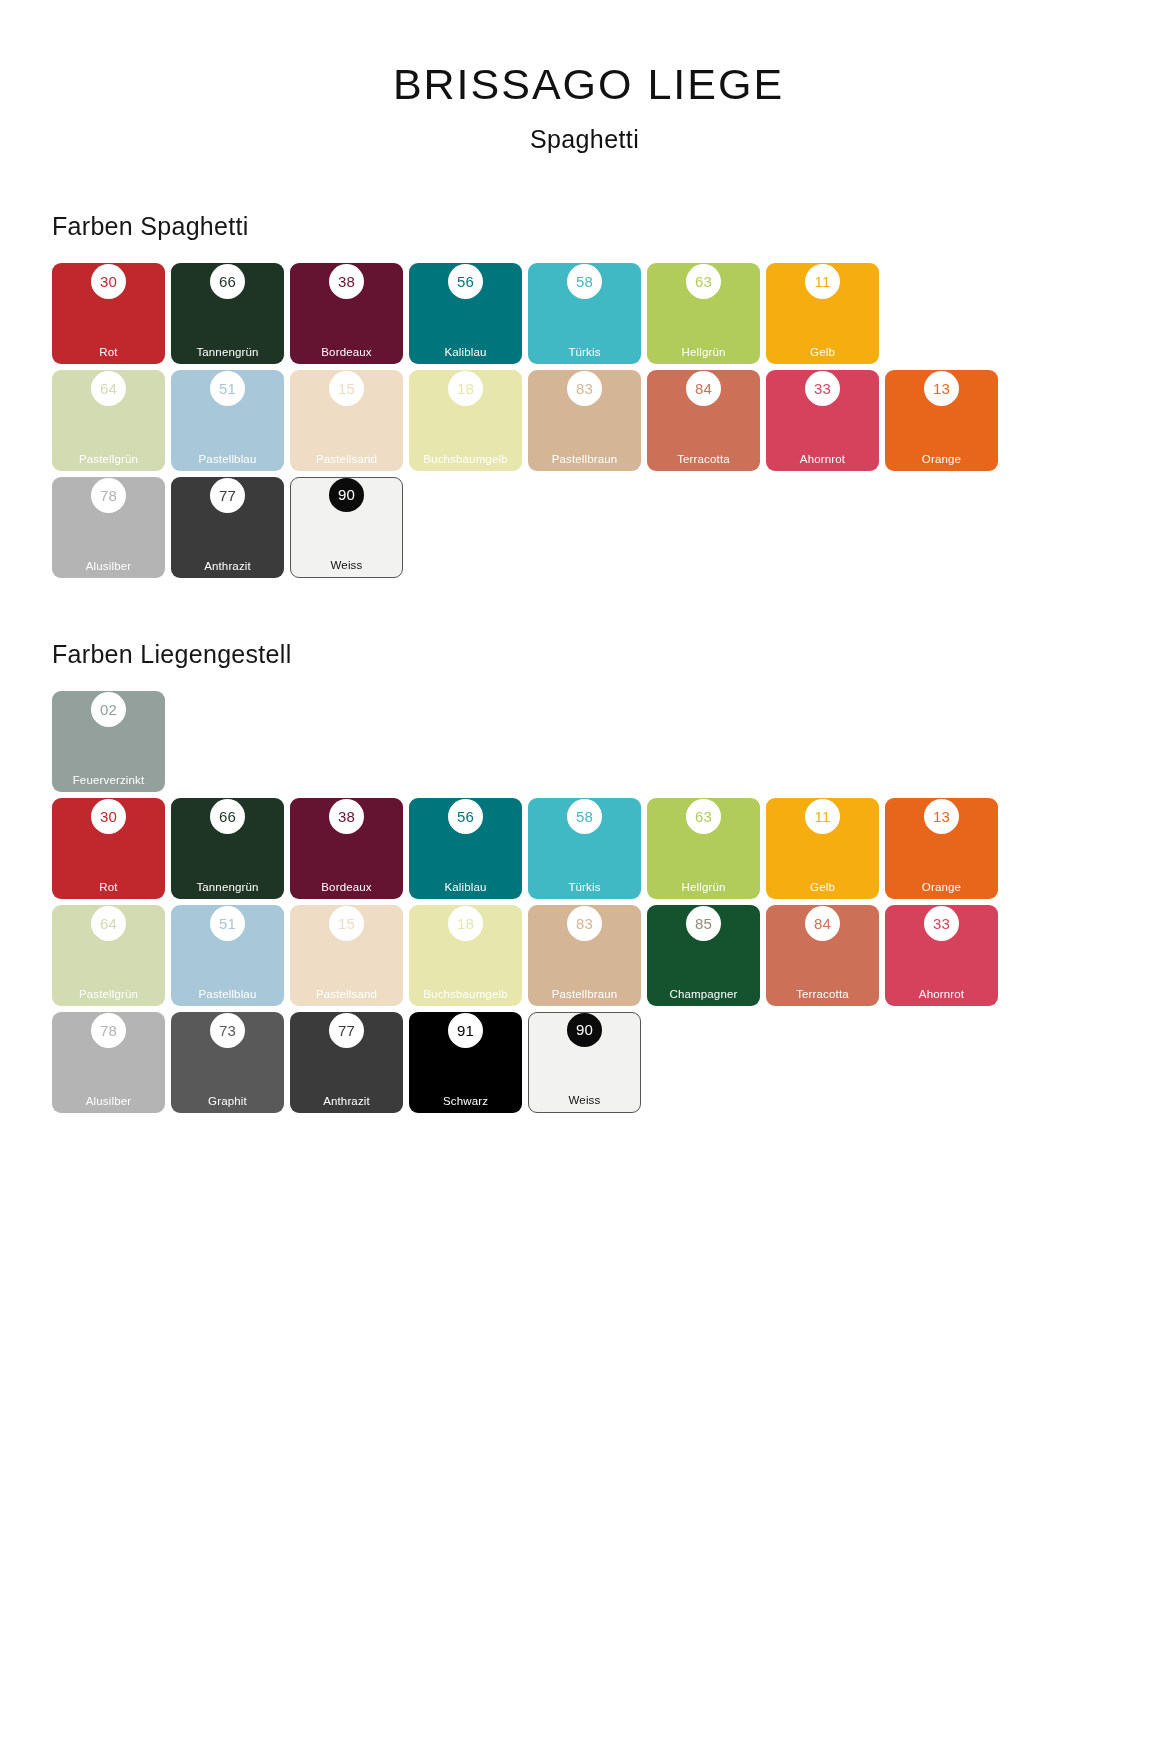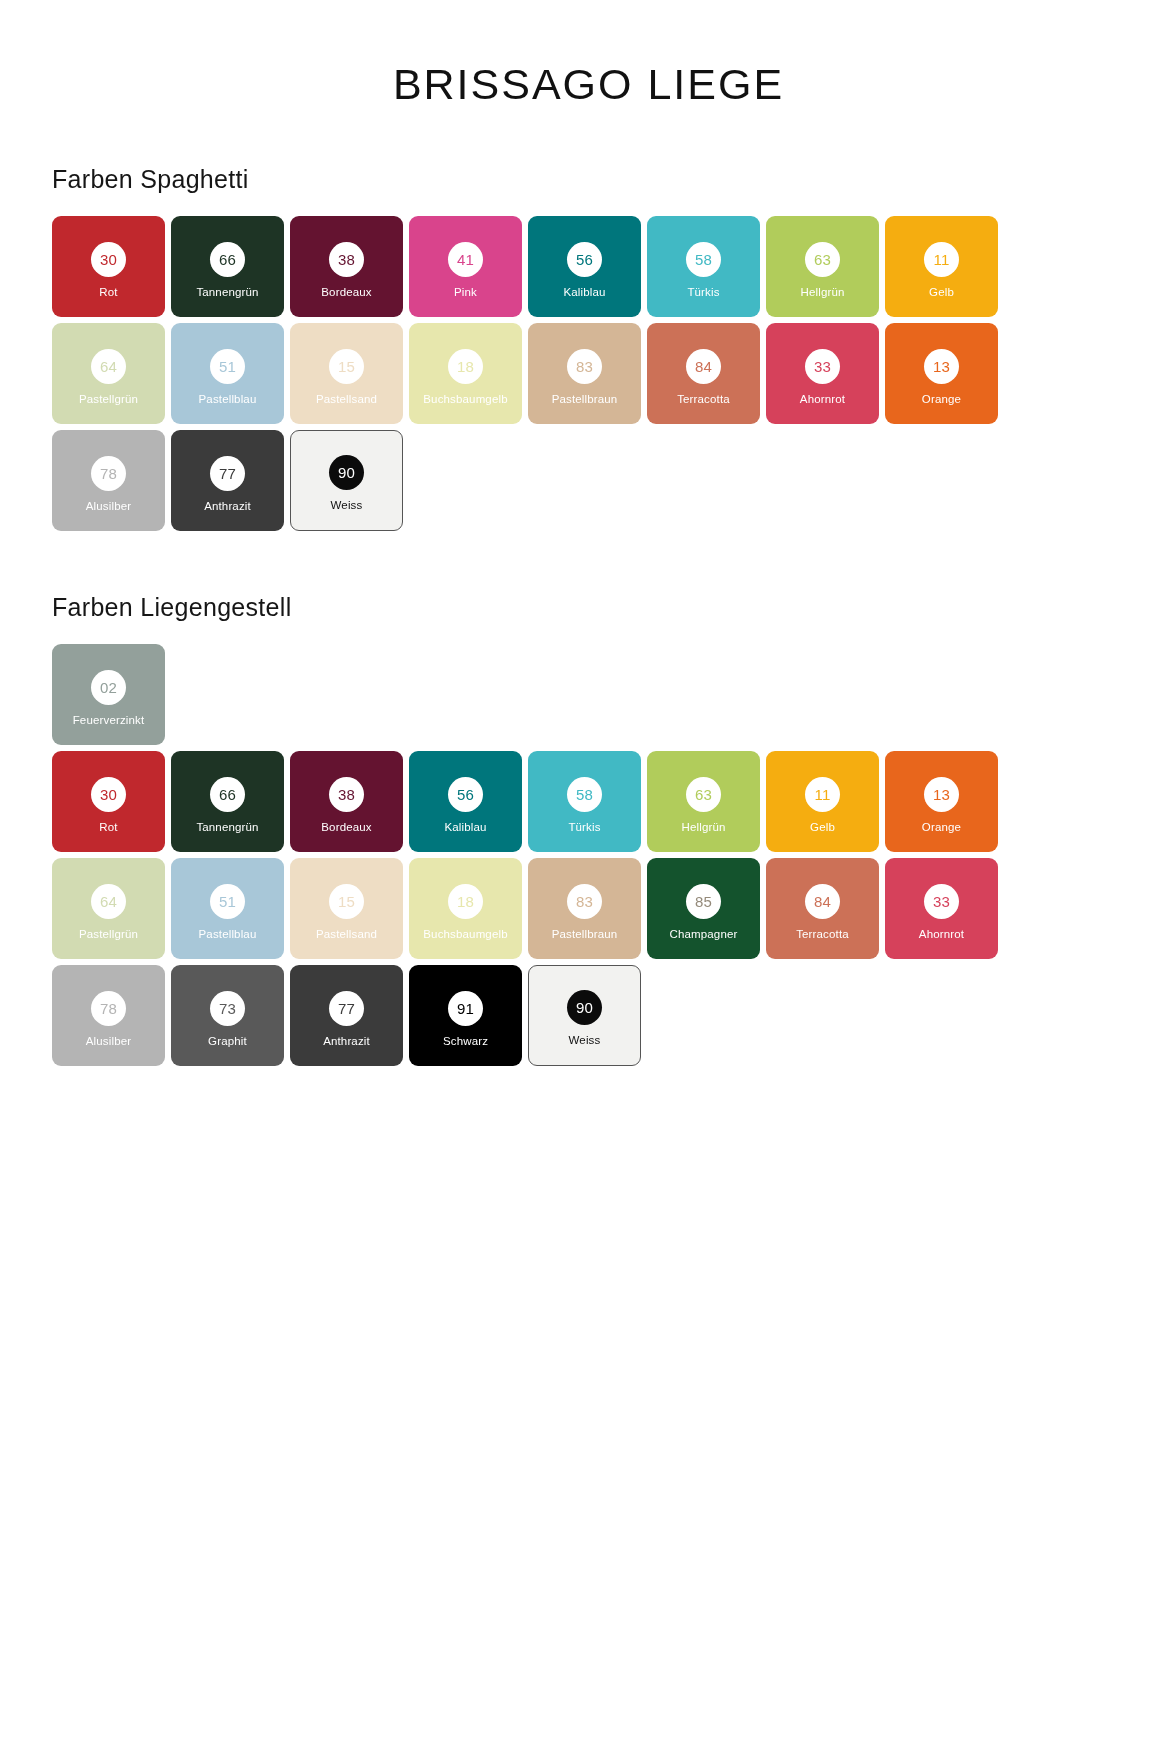--- a/index.html
+++ b/index.html
@@ -72,22 +72,23 @@
   
   .swatch {
     width: 113px;
     height: 101px;
     border-radius: 9px;
     position: relative;
     display: flex;
     flex-direction: column;
     align-items: center;
     justify-content: flex-end;
-    padding-bottom: 19px;
+    padding-bottom: 6px;
     flex: 0 0 auto;
+    gap: 38px;
   }
   .swatch.bordered {
     border: 1px solid #555555;
   }
 
   .swatch-badge {
     width: 35px;
     height: 35px;
     border-radius: 50%;
     background: #ffffff;
@@ -117,42 +118,39 @@
     color: #111111;
   }
 </style>
 </head>
 <body>
 
 <div class="page">
 
   <div class="header">
     <h1 class="doc-title">BRISSAGO LIEGE</h1>
+    <div class="doc-subtitle">Spaghetti</div>
   </div>
 
   <div class="section section-1">
     <h2 class="section-title">Farben Spaghetti</h2>
     <div id="grid-0">
         <div class="swatch-row">
           <div class="swatch" style="background: rgb(192, 40, 45);">
             <div class="swatch-badge" style="color: rgb(192, 40, 45);">30</div>
             <div class="swatch-label" style="color: rgb(255, 255, 255);">Rot</div>
           </div>
           <div class="swatch" style="background: rgb(30, 52, 37);">
             <div class="swatch-badge" style="color: rgb(30, 52, 37);">66</div>
             <div class="swatch-label" style="color: rgb(255, 255, 255);">Tannengrün</div>
           </div>
           <div class="swatch" style="background: rgb(100, 19, 48);">
             <div class="swatch-badge" style="color: rgb(100, 19, 48);">38</div>
             <div class="swatch-label" style="color: rgb(255, 255, 255);">Bordeaux</div>
           </div>
-          <div class="swatch" style="background: rgb(217, 68, 140);">
-            <div class="swatch-badge" style="color: rgb(217, 68, 140);">41</div>
-            <div class="swatch-label" style="color: rgb(255, 255, 255);">Pink</div>
-          </div>
           <div class="swatch" style="background: rgb(0, 118, 124);">
             <div class="swatch-badge" style="color: rgb(0, 118, 124);">56</div>
             <div class="swatch-label" style="color: rgb(255, 255, 255);">Kaliblau</div>
           </div>
           <div class="swatch" style="background: rgb(65, 185, 196);">
             <div class="swatch-badge" style="color: rgb(65, 185, 196);">58</div>
             <div class="swatch-label" style="color: rgb(255, 255, 255);">Türkis</div>
           </div>
           <div class="swatch" style="background: rgb(177, 204, 91);">
             <div class="swatch-badge" style="color: rgb(177, 204, 91);">63</div>

